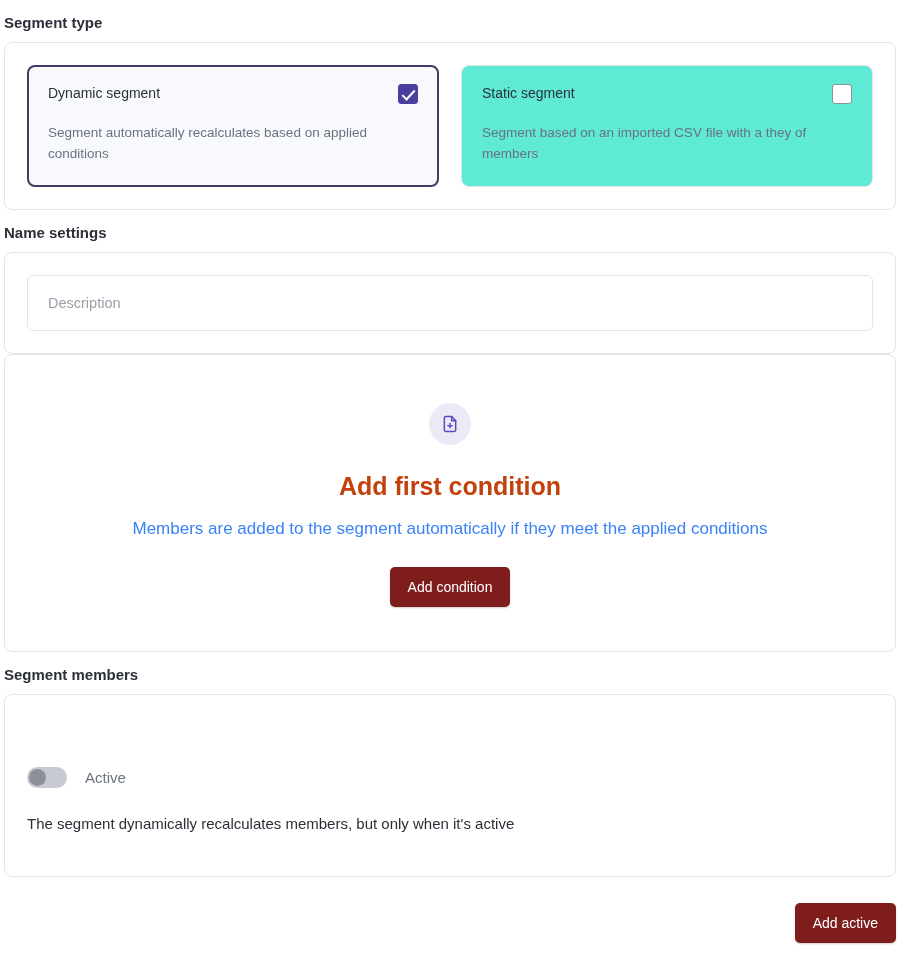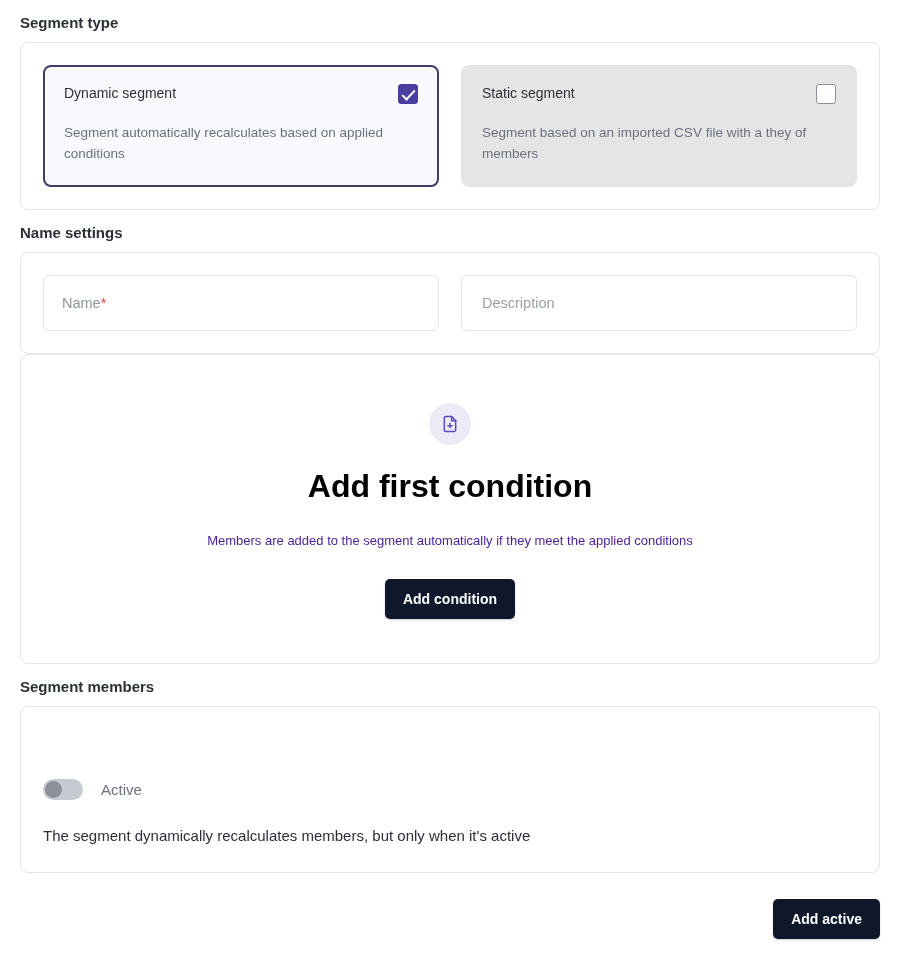--- a/index.html
+++ b/index.html
@@ -10,21 +10,21 @@
     font-family: "Liberation Sans", sans-serif;
     color: #2b2f38;
   }
   body {
     width: 900px;
     min-height: 979px;
     position: relative;
   }
   .page {
     width: 900px;
-    padding: 0 20px;
+    padding: 0 4px;
   }
   .section-title {
     font-size: 15px;
     color: #2b2f38;
     margin: 0;
     padding: 14px 0 10px 0;
     line-height: 18px;
   }
   .card {
     border: 1px solid #e3e5e9;
@@ -32,21 +32,21 @@
     background: #ffffff;
   }
 
   
   .seg-type-card { padding: 22px; display: flex; gap: 22px; }
   .seg-option {
     flex: 1 1 0;
     border: 1px solid #e3e5e9;
     border-radius: 8px;
     padding: 18px 20px 20px 20px;
-    background: #e5e5e5;
+    background: #5eead4;
     cursor: pointer;
     min-height: 122px;
   }
   .seg-option.selected {
     border: 2px solid #3f3d66;
     background: #f8f9fd;
     padding: 17px 19px 19px 19px;
   }
   .seg-option-head {
     display: flex;
@@ -124,41 +124,41 @@
   .cond-icon {
     width: 42px; height: 42px;
     border-radius: 50%;
     background: #eceaf7;
     margin: 0 auto 26px auto;
     display: flex;
     align-items: center;
     justify-content: center;
   }
   .cond-heading {
-    font-size: 32px;
-    color: #000000;
-    margin: 0 0 30px 0;
+    font-size: 25px;
+    color: #c2410c;
+    margin: 0 0 18px 0;
     font-weight: bold;
     line-height: 30px;
   }
   .cond-sub {
-    font-size: 13px;
-    color: #4c1d95;
+    font-size: 17px;
+    color: #3b82f6;
     margin: 12px 0 28px 0;
     line-height: 20px;
   }
   .btn-primary {
     display: inline-block;
-    background: #0f172a;
+    background: #7f1d1d;
     color: #ffffff;
     border: 0;
     border-radius: 5px;
     font-family: "Liberation Sans", sans-serif;
     font-size: 14px;
-    font-weight: bold;
+    font-weight: normal;
     padding: 12px 18px;
     cursor: pointer;
     box-shadow: 0 1px 2px rgba(0,0,0,0.2);
     text-align: center;
   }
 
   
   .status-card { padding: 26px 22px 26px 22px; }
   .status-row {
     display: flex;
@@ -181,21 +181,21 @@
     border-radius: 50%;
     background: #8b9099;
   }
   .status-label {
     font-size: 15px;
     color: #6a7280;
   }
   .status-desc {
     font-size: 15px;
     color: #2b2f38;
-    margin: 26px 0 0 0;
+    margin: 26px 0 16px 0;
     line-height: 20px;
   }
 
   
   .footer {
     display: flex;
     justify-content: flex-end;
     padding: 26px 0 18px 0;
   }
 </style>
@@ -221,23 +221,20 @@
         <span class="checkbox"></span>
       </div>
       <div class="seg-option-desc">Segment based on an imported CSV file with a they of members</div>
     </div>
 
   </div>
 
   <h2 class="section-title">Name settings</h2>
   <div class="card basic-card">
 
-    <div class="field">
-      <span class="field-label"><span>Name</span><span class="req">*</span></span>
-    </div>
 
     <div class="field">
       <input type="text" placeholder="Description" style="">
     </div>
 
   </div>
 
   <div class="card cond-card">
 
     <div class="cond-icon">

